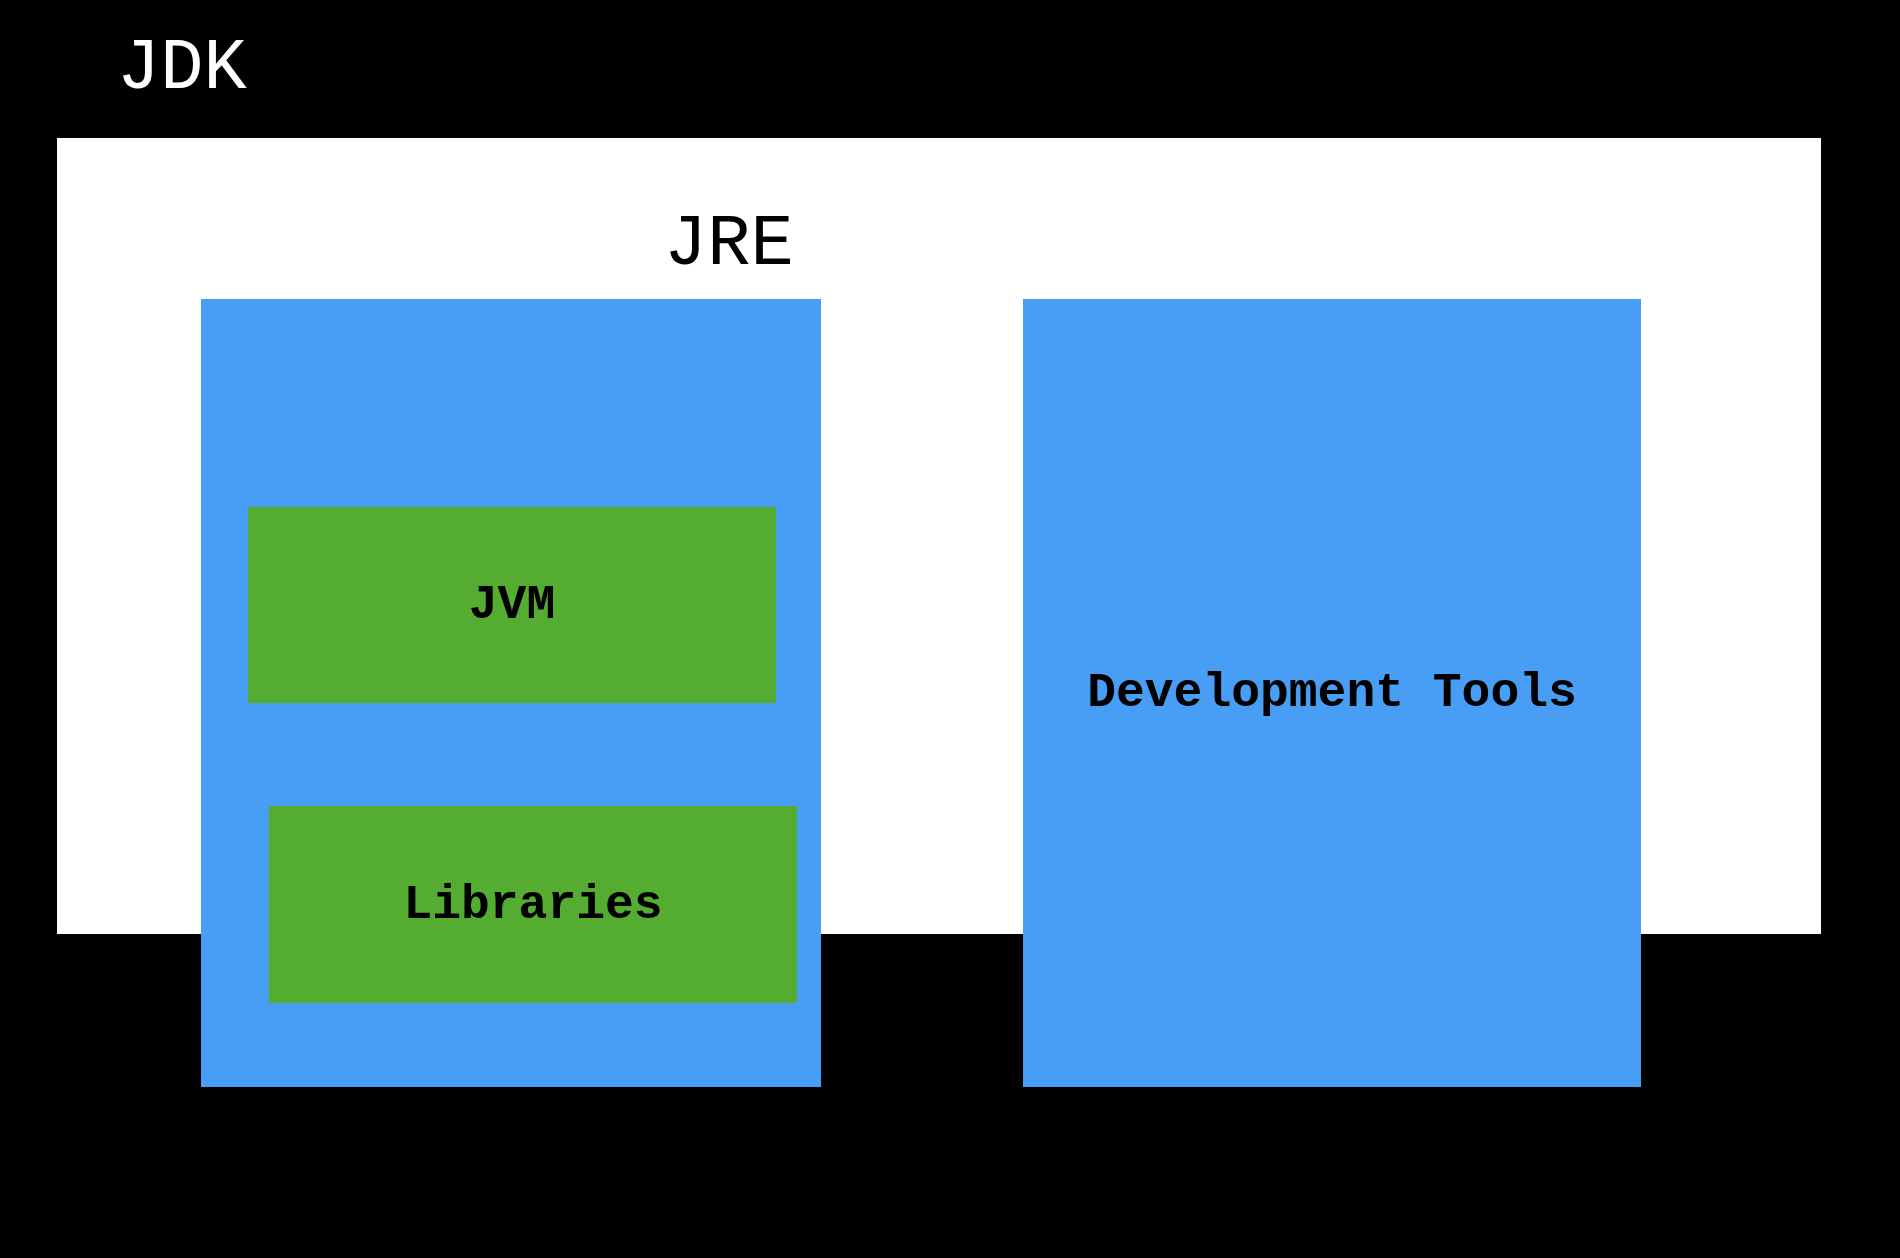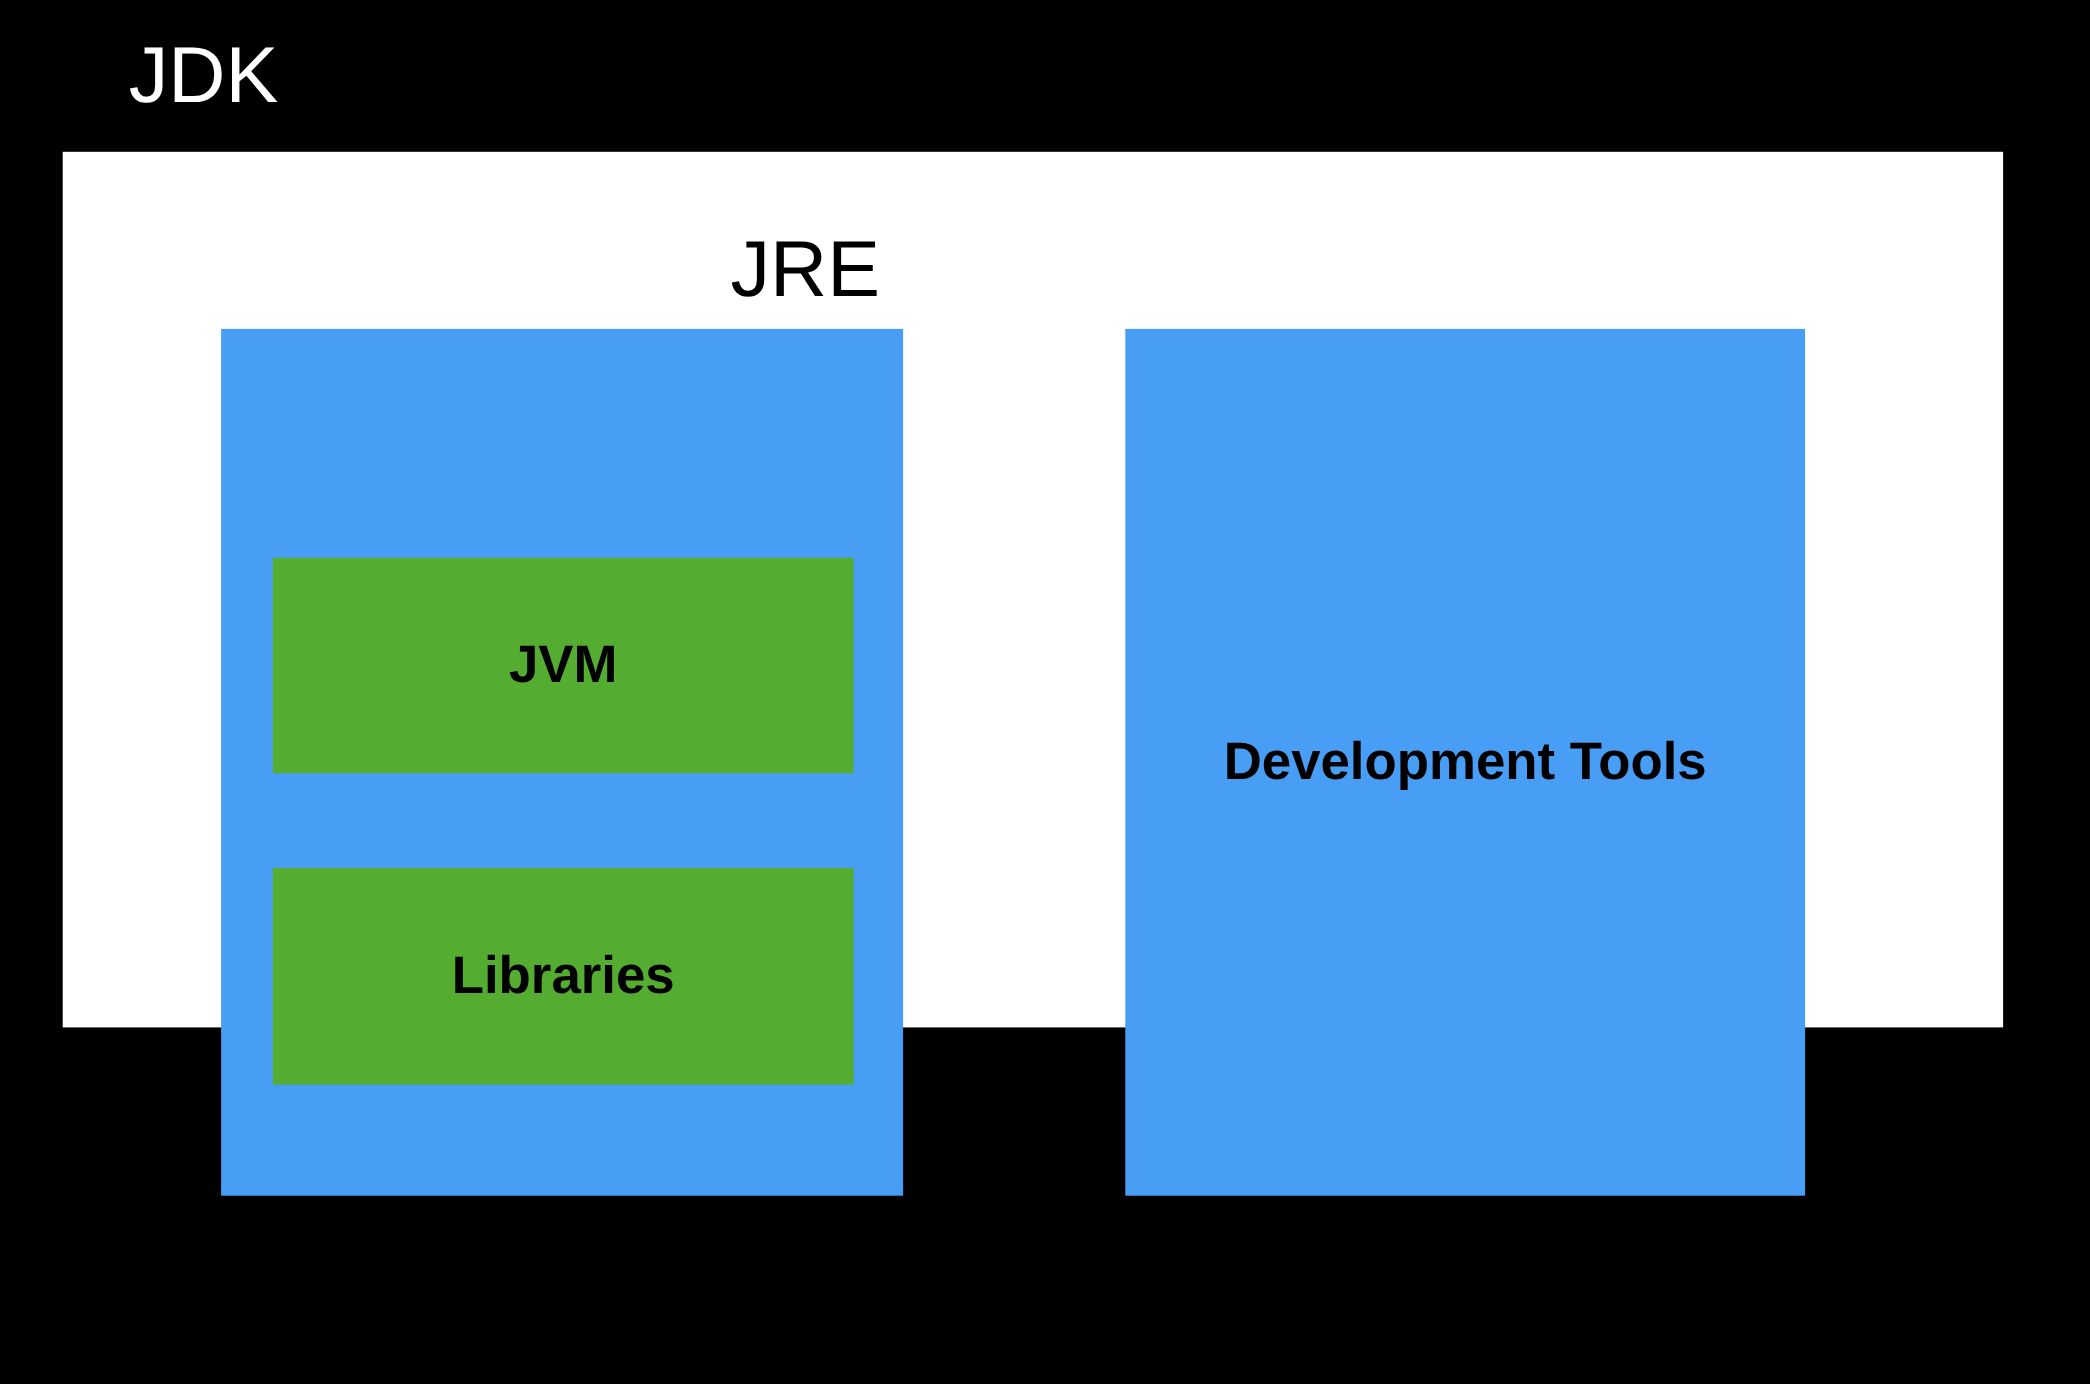--- a/index.html
+++ b/index.html
@@ -6,21 +6,21 @@
     margin: 0;
     padding: 0;
     background: #000000;
   }
   .stage {
     position: relative;
     width: 1900px;
     height: 1258px;
     background: #000000;
     overflow: hidden;
-    font-family: Liberation Sans, sans-serif;
+    font-family: Liberation Mono, monospace;
   }
   .jdk-title {
     position: absolute;
     left: 117px;
     top: 33px;
     font-size: 72px;
     font-weight: 400;
     line-height: 1;
     color: #FFFFFF;
     white-space: nowrap;
@@ -69,22 +69,23 @@
     background: #54AD30;
     display: flex;
     align-items: center;
     justify-content: center;
   }
   .jvm-box {
     top: 208px;
     height: 196px;
   }
   .libraries-box {
-    top: 490px;
+    top: 507px;
     height: 197px;
+    margin-left: 21px;
   }
   .box-label {
     font-size: 48px;
     font-weight: 700;
     line-height: 1;
     color: #000000;
     white-space: nowrap;
     text-align: center;
   }
 </style>

